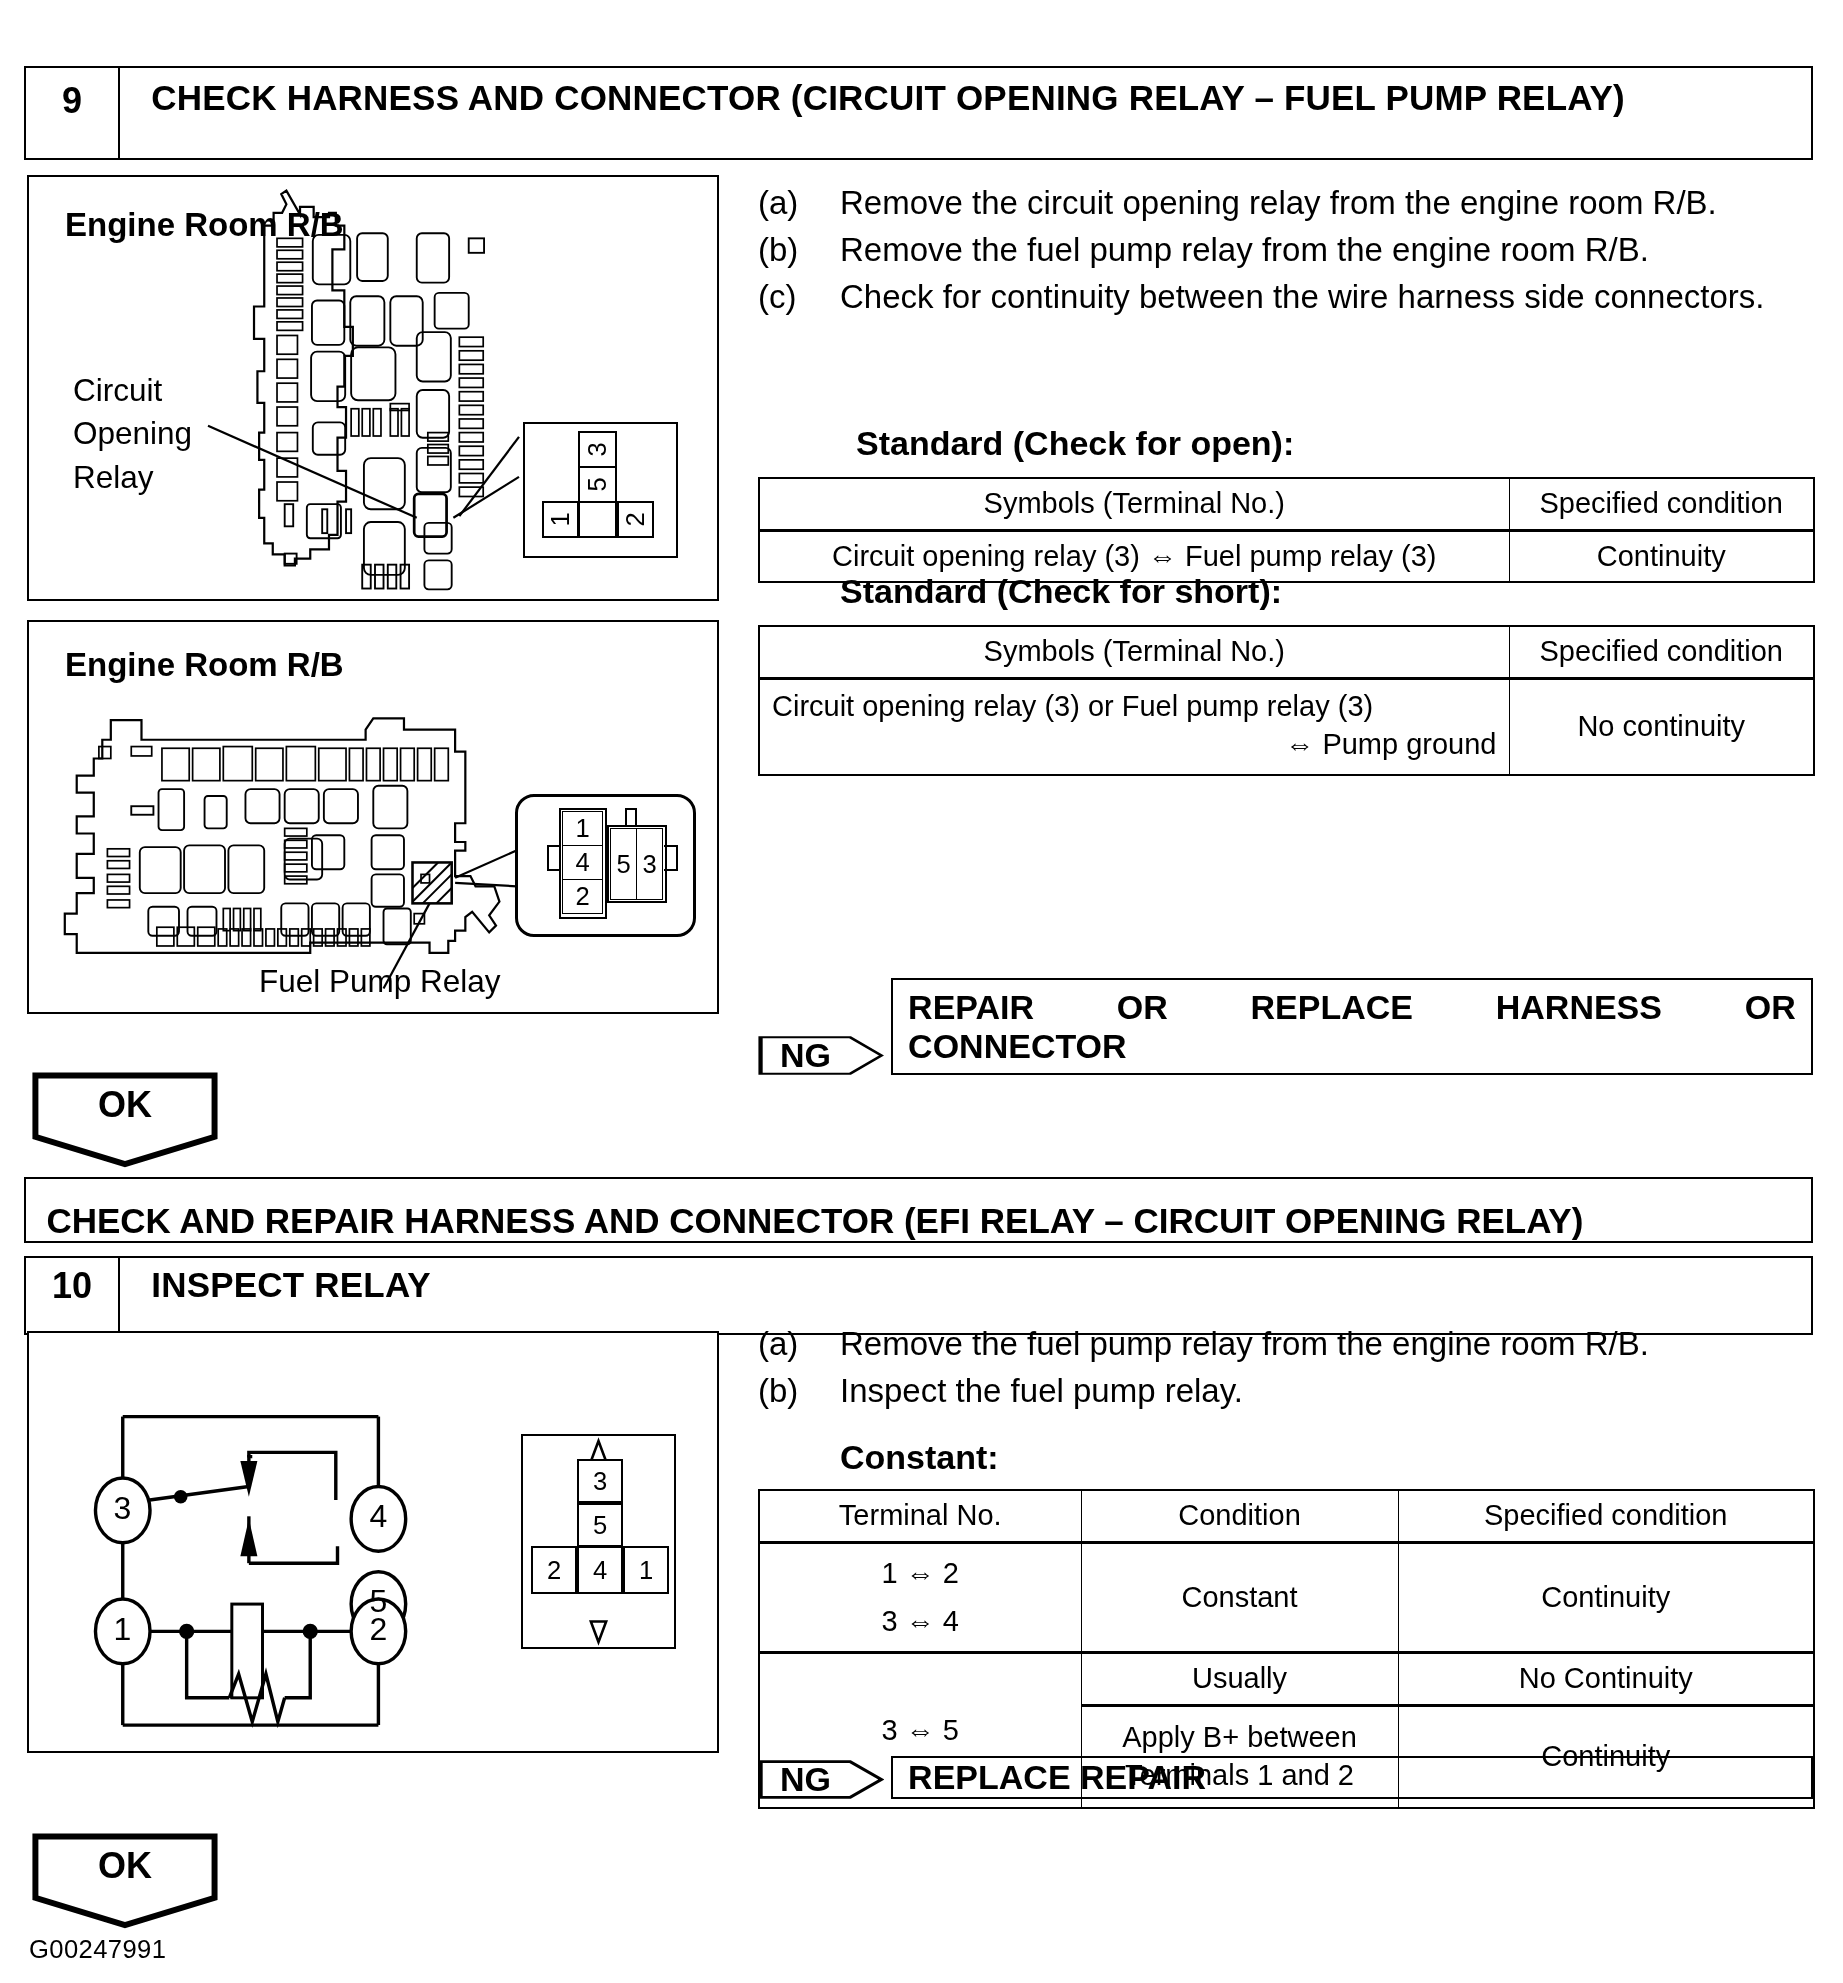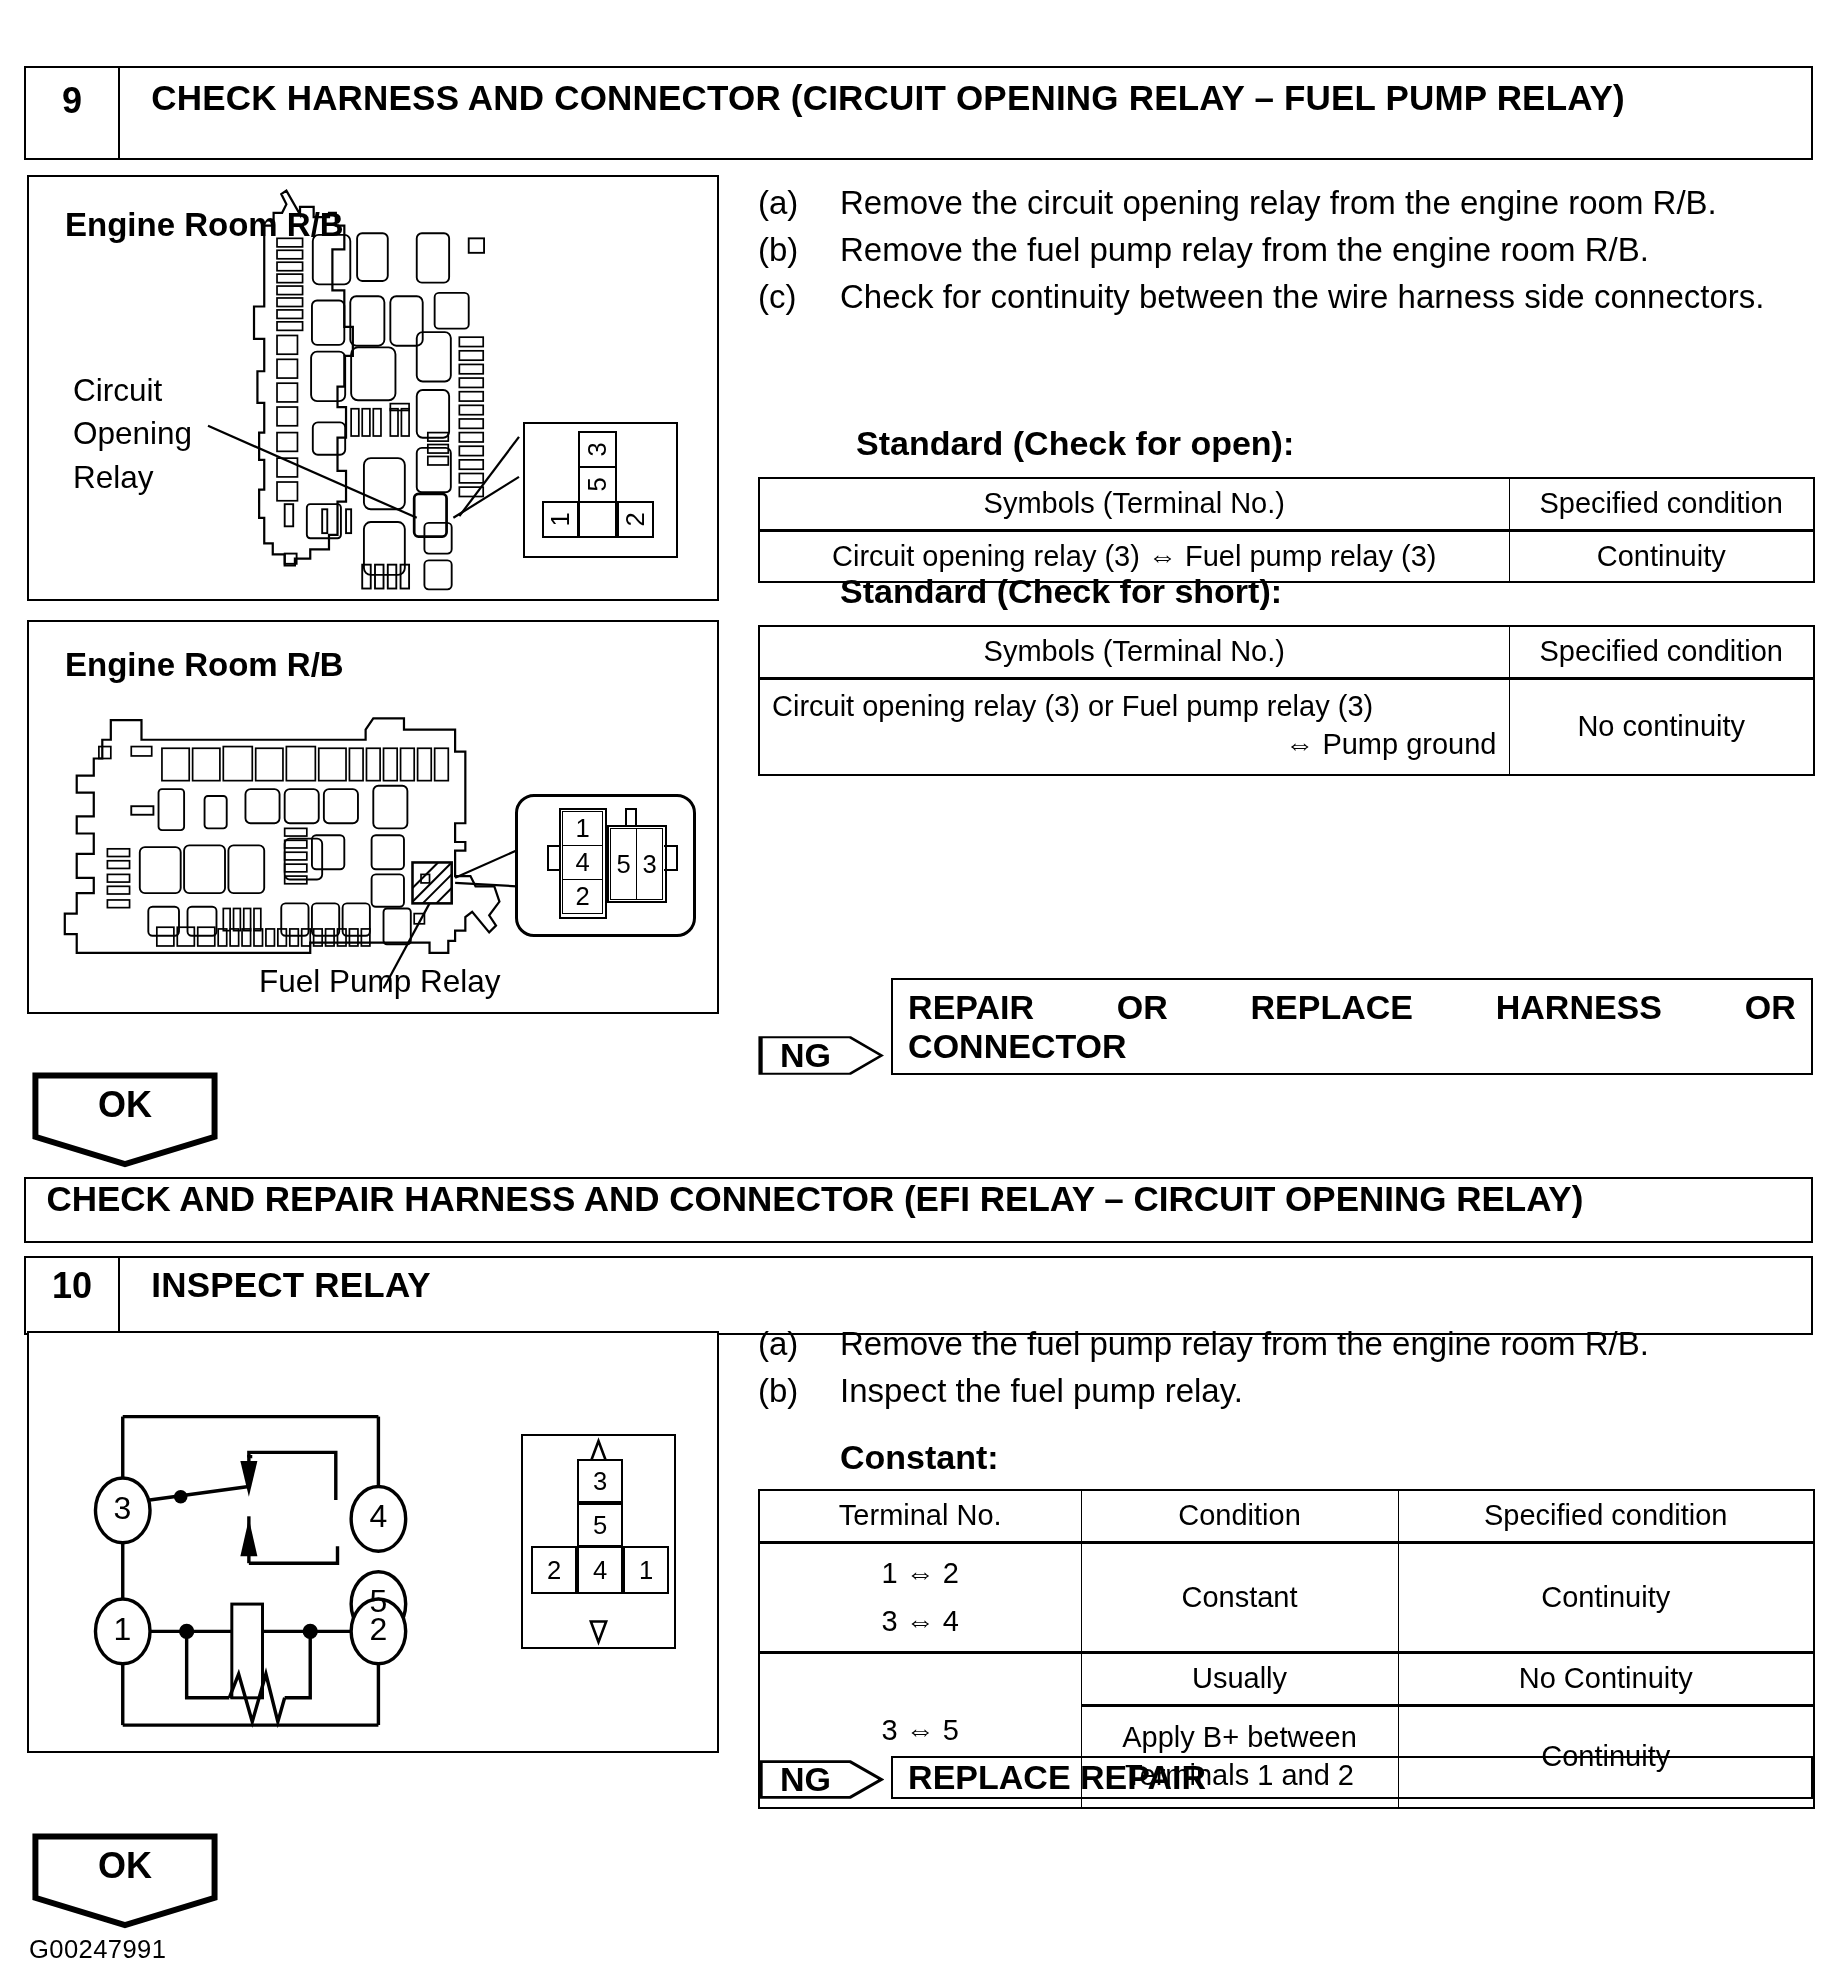--- a/index.html
+++ b/index.html
@@ -31,21 +31,21 @@
     padding:10.2px 0 8.5px 15.3px;
     font-size:35px;font-weight:bold;
     line-height:1.12;
     letter-spacing:0.2px;
     margin-left:16px;
   }
   .plain-bar{
     position:absolute;
     border:2.6px solid #000;
     box-sizing:border-box;
-    display:flex;align-items:flex-start;
+    display:flex;align-items:flex-end;
     padding-left:20.4px;
     font-size:35px;font-weight:bold;
   }
 
   
   .figbox{
     position:absolute;
     border:2.6px solid #000;
     box-sizing:border-box;
     background:#fff;

